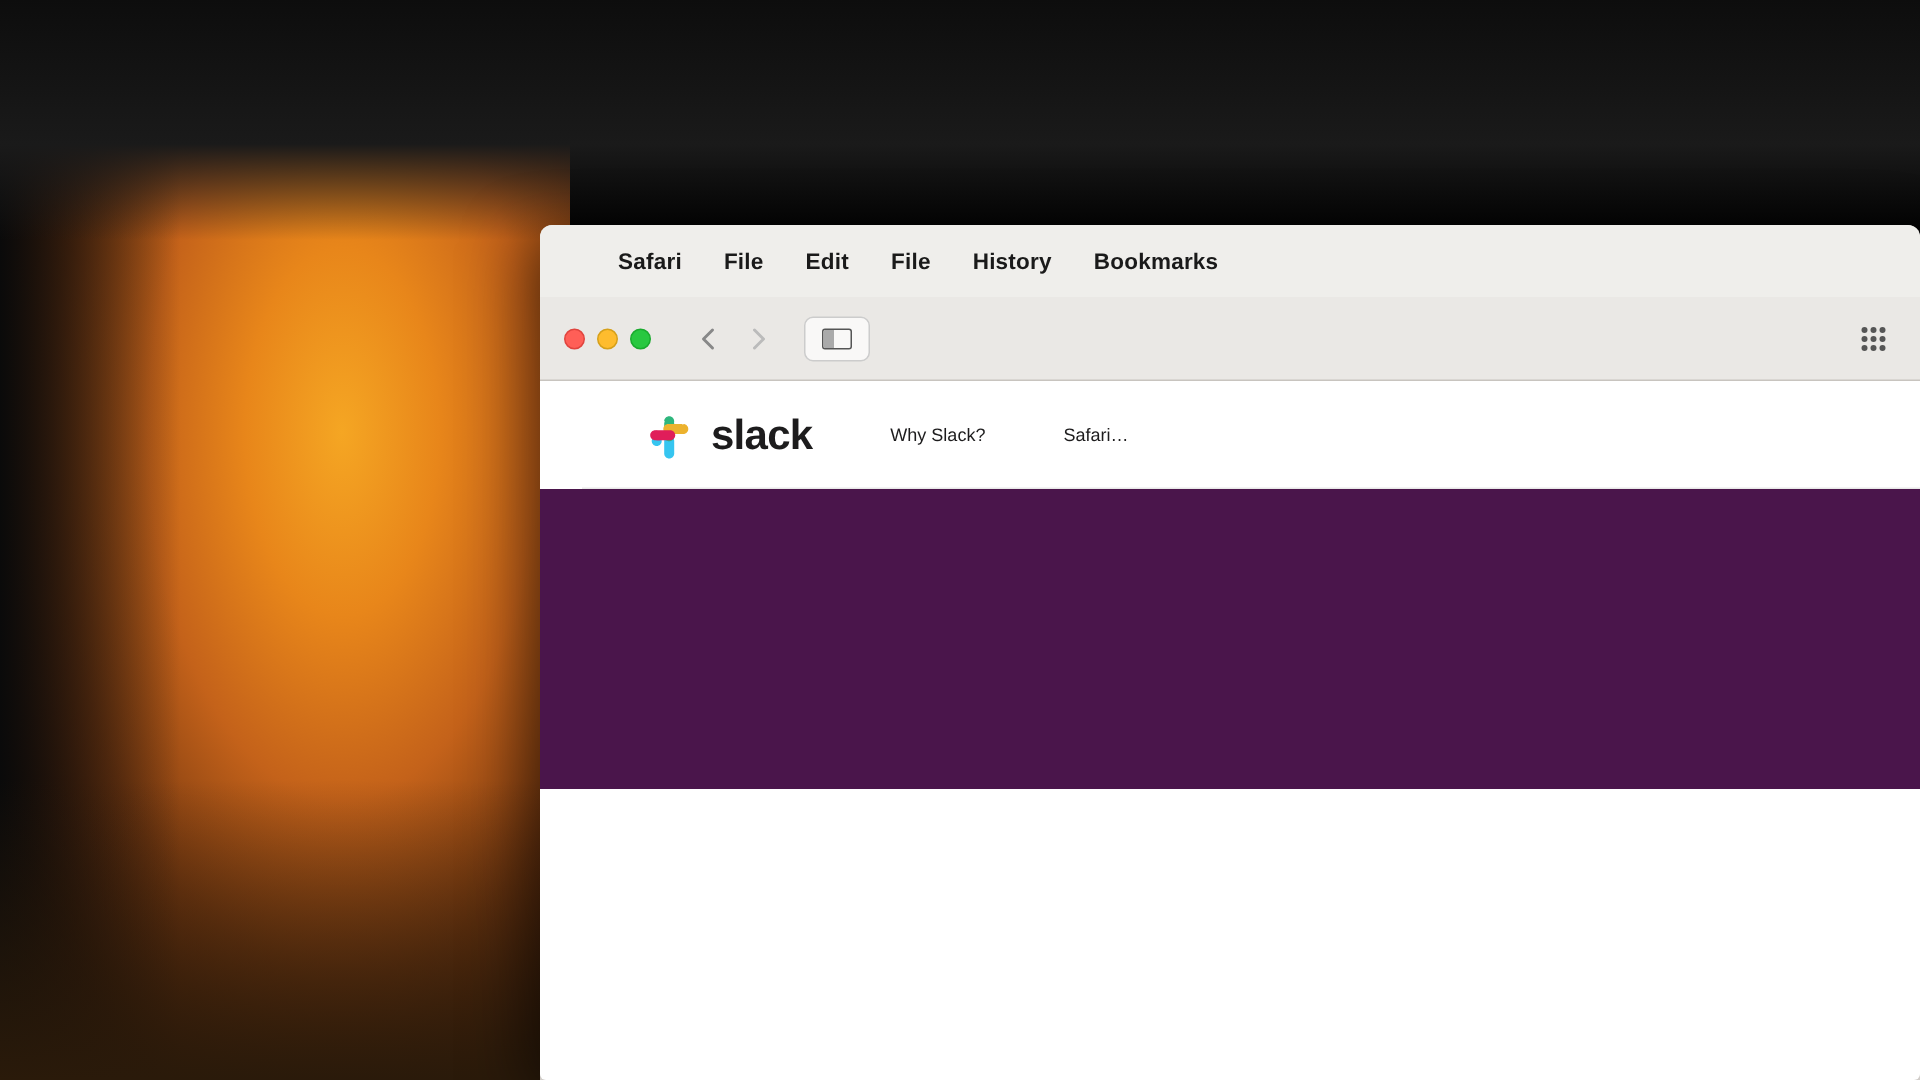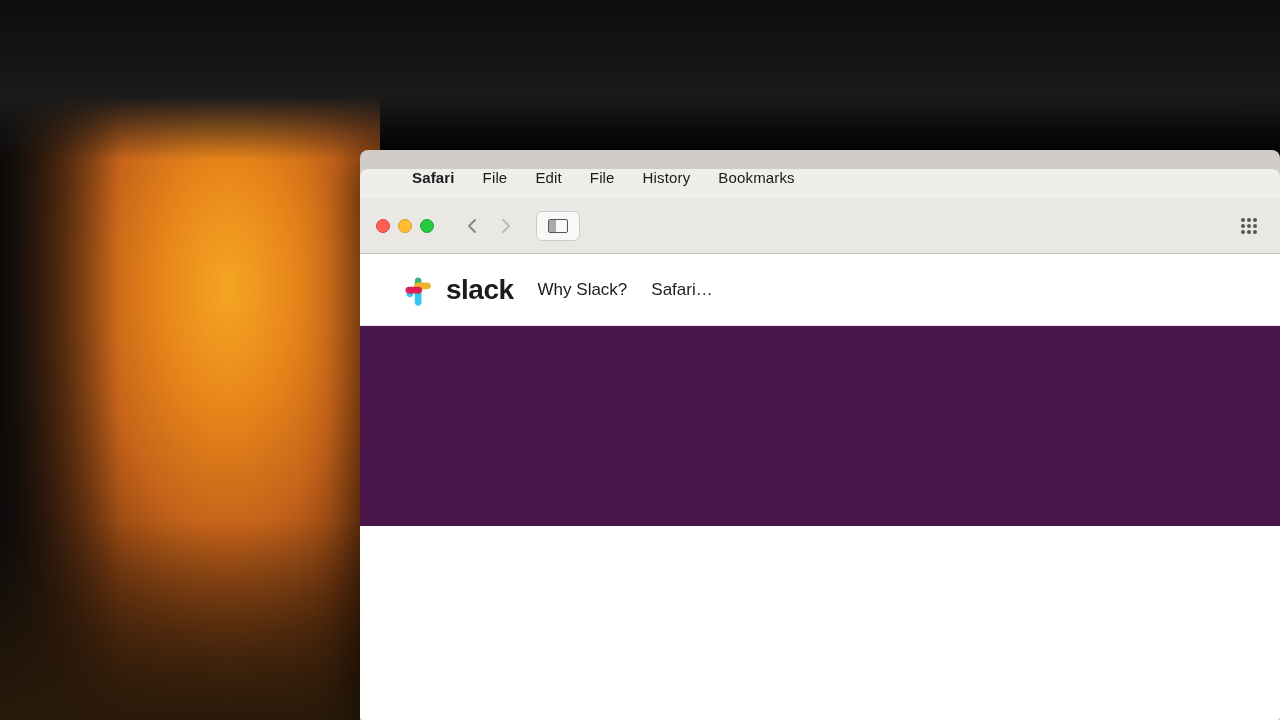--- a/index.html
+++ b/index.html
@@ -56,34 +56,34 @@
       box-shadow: -10px 10px 40px rgba(0,0,0,0.5);
     }
 
     
     .macos-menubar {
       position: absolute;
       top: 0; left: 0; right: 0;
       height: 48px;
       background: rgba(240, 238, 235, 0.97);
       display: flex;
-      align-items: flex-start;
+      align-items: center;
       padding: 0 20px;
       gap: 28px;
       border-radius: 8px 8px 0 0;
       z-index: 10;
-      margin-top: 19px;
     }
 
     .menu-item {
       font-size: 15px;
       color: #1a1a1a;
       cursor: pointer;
       white-space: nowrap;
       letter-spacing: 0.01em;
+      font-weight: bold;
     }
 
     .menu-item.bold {
       font-weight: 600;
     }
 
     .apple-logo {
       font-size: 17px;
       color: #1a1a1a;
       margin-right: 4px;
@@ -205,21 +205,22 @@
     }
 
     
     .slack-navbar {
       height: 72px;
       background: #fff;
       border-bottom: 1px solid #e8e8e8;
       display: flex;
       align-items: center;
       padding: 0 40px;
-      gap: 24px;
+      gap: 52px;
+      margin-left: 28px;
     }
 
     .slack-logo-area {
       display: flex;
       align-items: center;
       gap: 10px;
     }
 
     .slack-logo-svg {
       width: 36px;
@@ -227,21 +228,21 @@
     }
 
     .slack-wordmark {
       font-size: 28px;
       font-weight: 700;
       color: #1d1c1d;
       letter-spacing: -0.5px;
     }
 
     .slack-nav-item {
-      font-size: 17px;
+      font-size: 12px;
       color: #1d1c1d;
       font-weight: 400;
       cursor: pointer;
       white-space: nowrap;
       text-align: right;
     }
 
     .slack-hero {
       flex: 1;
       background: #4a154b;

